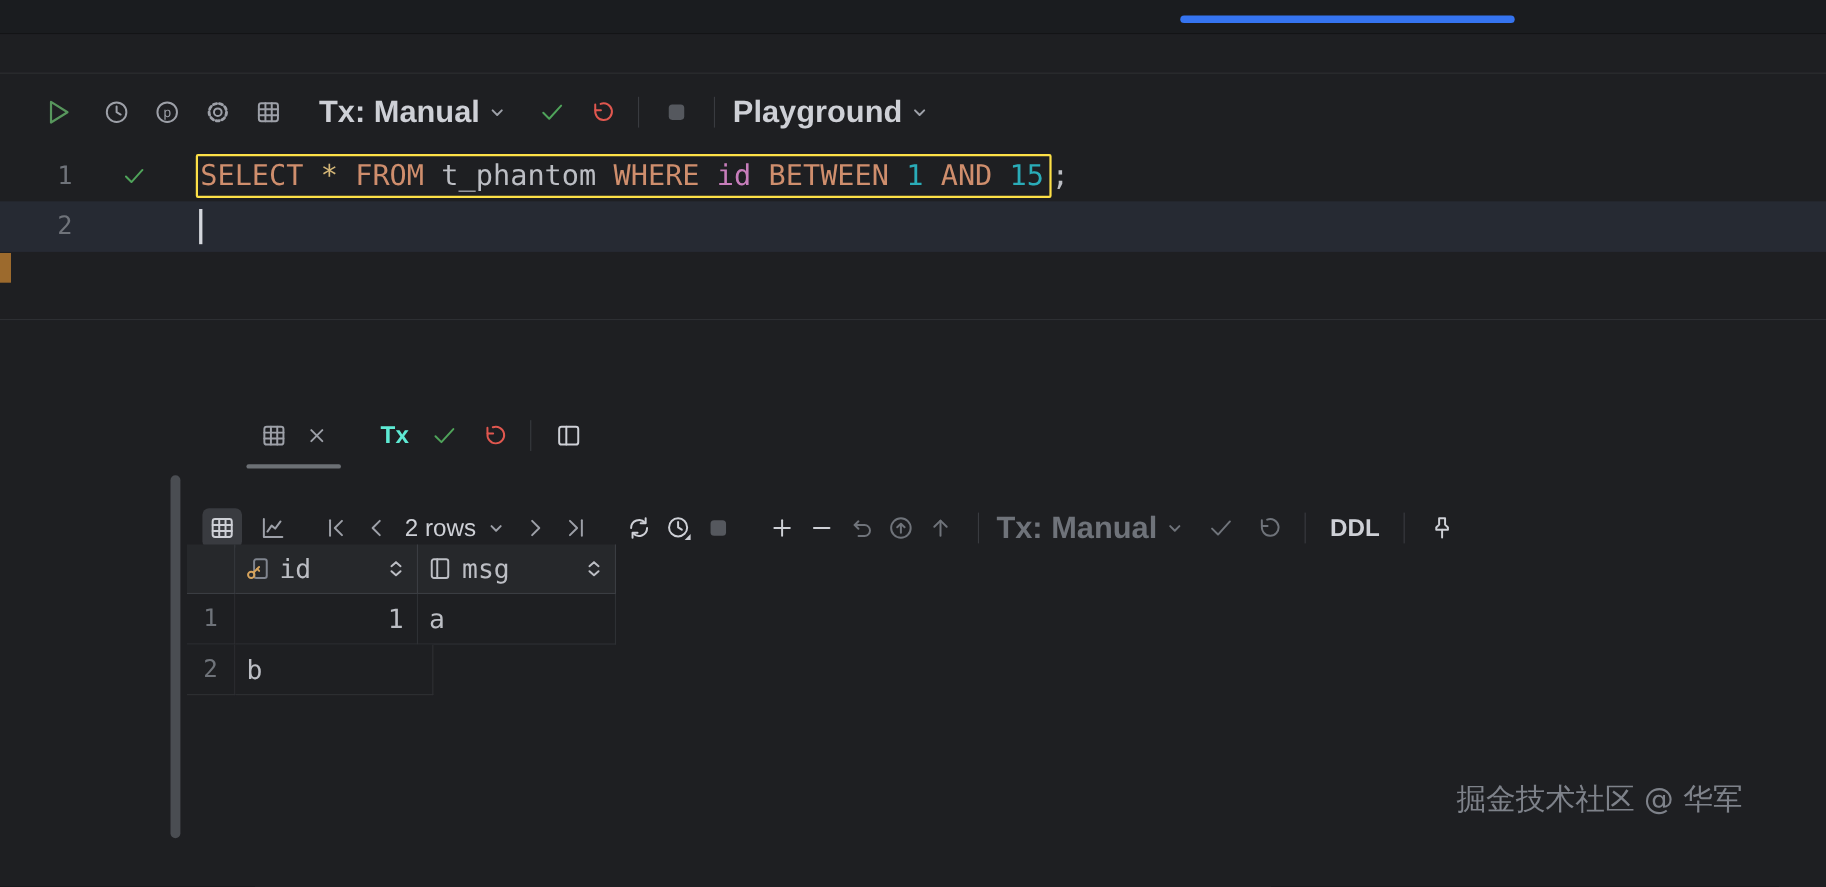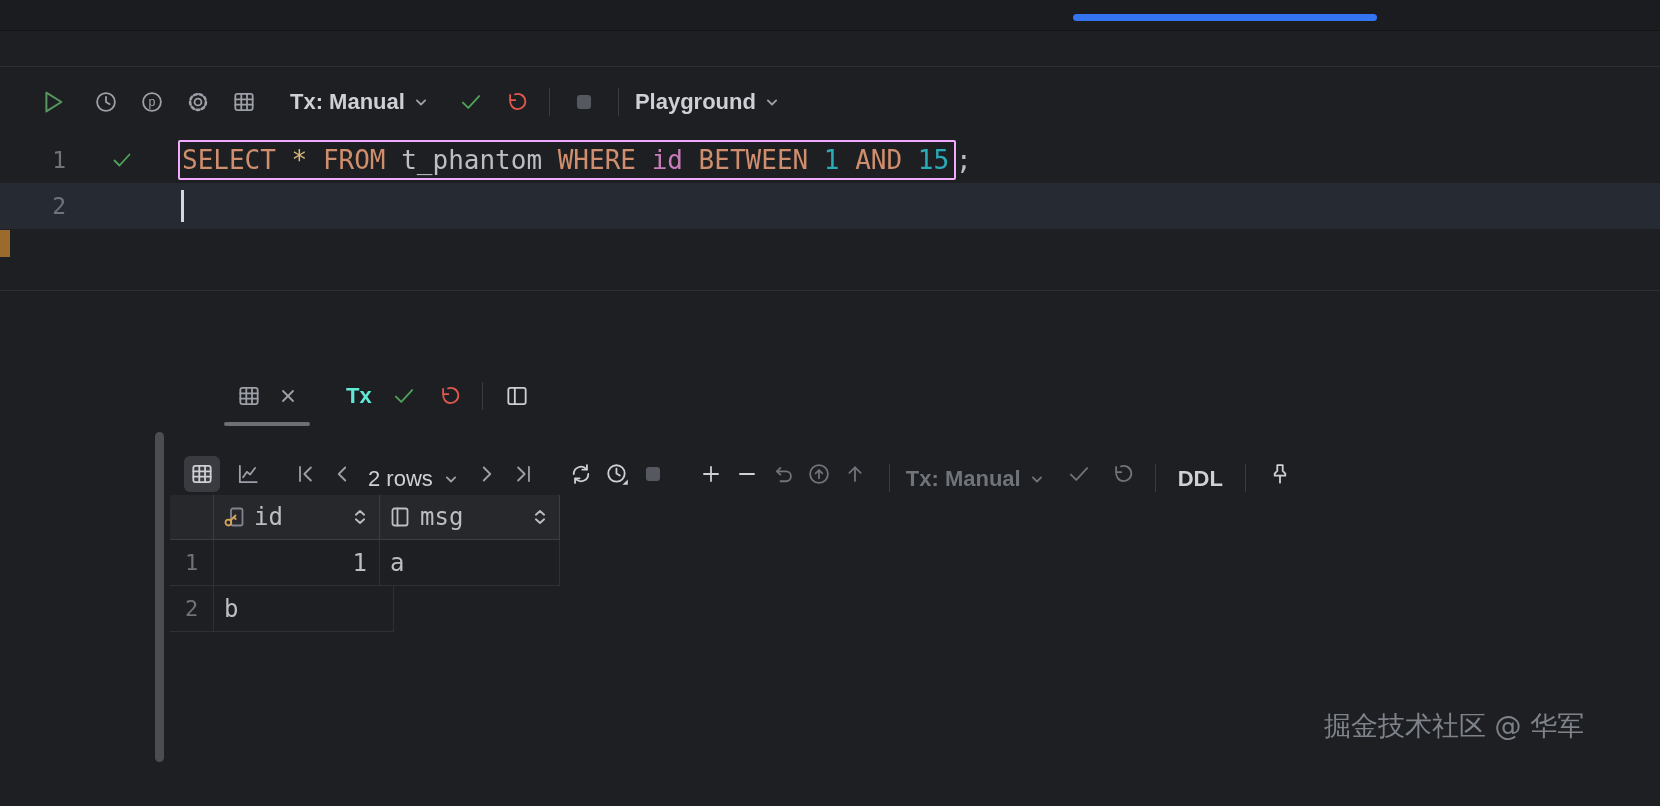--- a/index.html
+++ b/index.html
@@ -12,53 +12,53 @@
   .substrip{position:absolute;top:31px;left:0;width:100%;height:35px;background:#1e1f22;border-bottom:1px solid #2d2f33;}
 
   
   .console-toolbar{position:absolute;top:67px;left:0;width:100%;height:69px;display:flex;align-items:center;
                    padding-left:34px;box-sizing:border-box;}
   .ibtn{width:36px;height:36px;display:flex;align-items:center;justify-content:center;border-radius:6px;flex:none;}
   .ibtn.active-bg{background:#393b40;}
   .gap18{margin-right:18px;} .gap10{margin-right:10px;}
   .vsep{width:1px;height:28px;background:#393b40;margin:0 16px;flex:none;}
   .dd{display:flex;align-items:center;gap:6px;flex:none;}
-  .dd-label{font-size:22px;font-weight:600;color:#ced0d6;white-space:nowrap;}
+  .dd-label{font-size:28px;font-weight:600;color:#ced0d6;white-space:nowrap;}
   .dd-label.regular{font-weight:700;}
   .dd-label.dim{color:#6f737a;}
   .c-bright{color:#ced0d6;} .c-mid{color:#9da0a8;} .c-dim{color:#6f737a;}
   .c-green{color:#4fa35a;} .c-red{color:#e0574f;}
   svg{display:block;}
   svg *{vector-effect:non-scaling-stroke;}
   .ic{fill:none;stroke:currentColor;stroke-width:1.8;stroke-linecap:round;stroke-linejoin:round;}
 
   
   .editor{position:absolute;top:137px;left:0;width:100%;height:154px;border-bottom:1px solid #2d2f33;
           font-family:"DejaVu Sans Mono",monospace;font-size:26px;box-sizing:border-box;}
   .ed-row{position:relative;height:46px;display:flex;align-items:center;}
   .ed-row.caret-row{background:#262a33;}
   .gutter-num{width:66px;text-align:right;color:#6f737a;font-size:23px;flex:none;}
   .gutter-icon{width:112px;display:flex;justify-content:center;flex:none;}
   .code-line{white-space:pre;display:flex;align-items:center;}
-  .stmt-box{border:2px solid #f0abfc;border-radius:2px;padding:3px 5px 3px 2px;white-space:pre;}
+  .stmt-box{border:2px solid #fde047;border-radius:2px;padding:3px 5px 3px 2px;white-space:pre;}
   .kw{color:#cf8e6d;} .star{color:#d5b778;} .ident{color:#bcbec4;} .field{color:#c77dbb;}
   .num{color:#2aacb8;} .punct{color:#bcbec4;}
   .caret{width:2.5px;height:32px;background:#d4d7dd;margin-left:3px;flex:none;}
   .left-marker{position:absolute;left:0;top:230px;width:10px;height:27px;background:#9c6a2d;}
 
   
   .tabbar{position:absolute;top:365px;left:0;width:100%;height:61px;display:flex;align-items:center;
           padding-left:184px;box-sizing:border-box;}
   .tab{display:flex;align-items:center;gap:10px;height:100%;position:relative;padding:0 12px;flex:none;}
   .tab-label{font-size:22px;font-weight:500;color:#ced0d6;white-space:nowrap;}
   .tab.active .tab-label{font-weight:600;}
   .tab.active::after{content:"";position:absolute;left:0;right:0;bottom:0;height:4px;border-radius:2px;background:#6c7075;}
   .tx-short{font-size:22px;font-weight:600;color:#5eead4;}
 
-  .results-toolbar{position:absolute;top:426px;left:0;width:100%;height:66px;display:flex;align-items:flex-end;
+  .results-toolbar{position:absolute;top:447px;left:0;width:100%;height:66px;display:flex;align-items:center;
                    padding-left:184px;box-sizing:border-box;}
   .pager-label{font-size:22px;color:#ced0d6;white-space:nowrap;margin:0 2px 0 8px;}
   .ddl-label{font-size:22px;font-weight:600;color:#ced0d6;margin:0 6px;}
 
   
   .grid{position:absolute;top:495px;left:170px;font-family:"DejaVu Sans Mono",monospace;font-size:24px;color:#bcbec4;}
   .grid-header{display:flex;height:45px;}
   .gh-gutter{width:44px;background:#26282b;border-right:1px solid #3a3d42;border-bottom:1px solid #3a3d42;box-sizing:border-box;}
   .gh-cell{display:flex;align-items:center;gap:8px;padding:0 8px;background:#26282b;
            border-right:1px solid #3a3d42;border-bottom:1px solid #3a3d42;box-sizing:border-box;}

